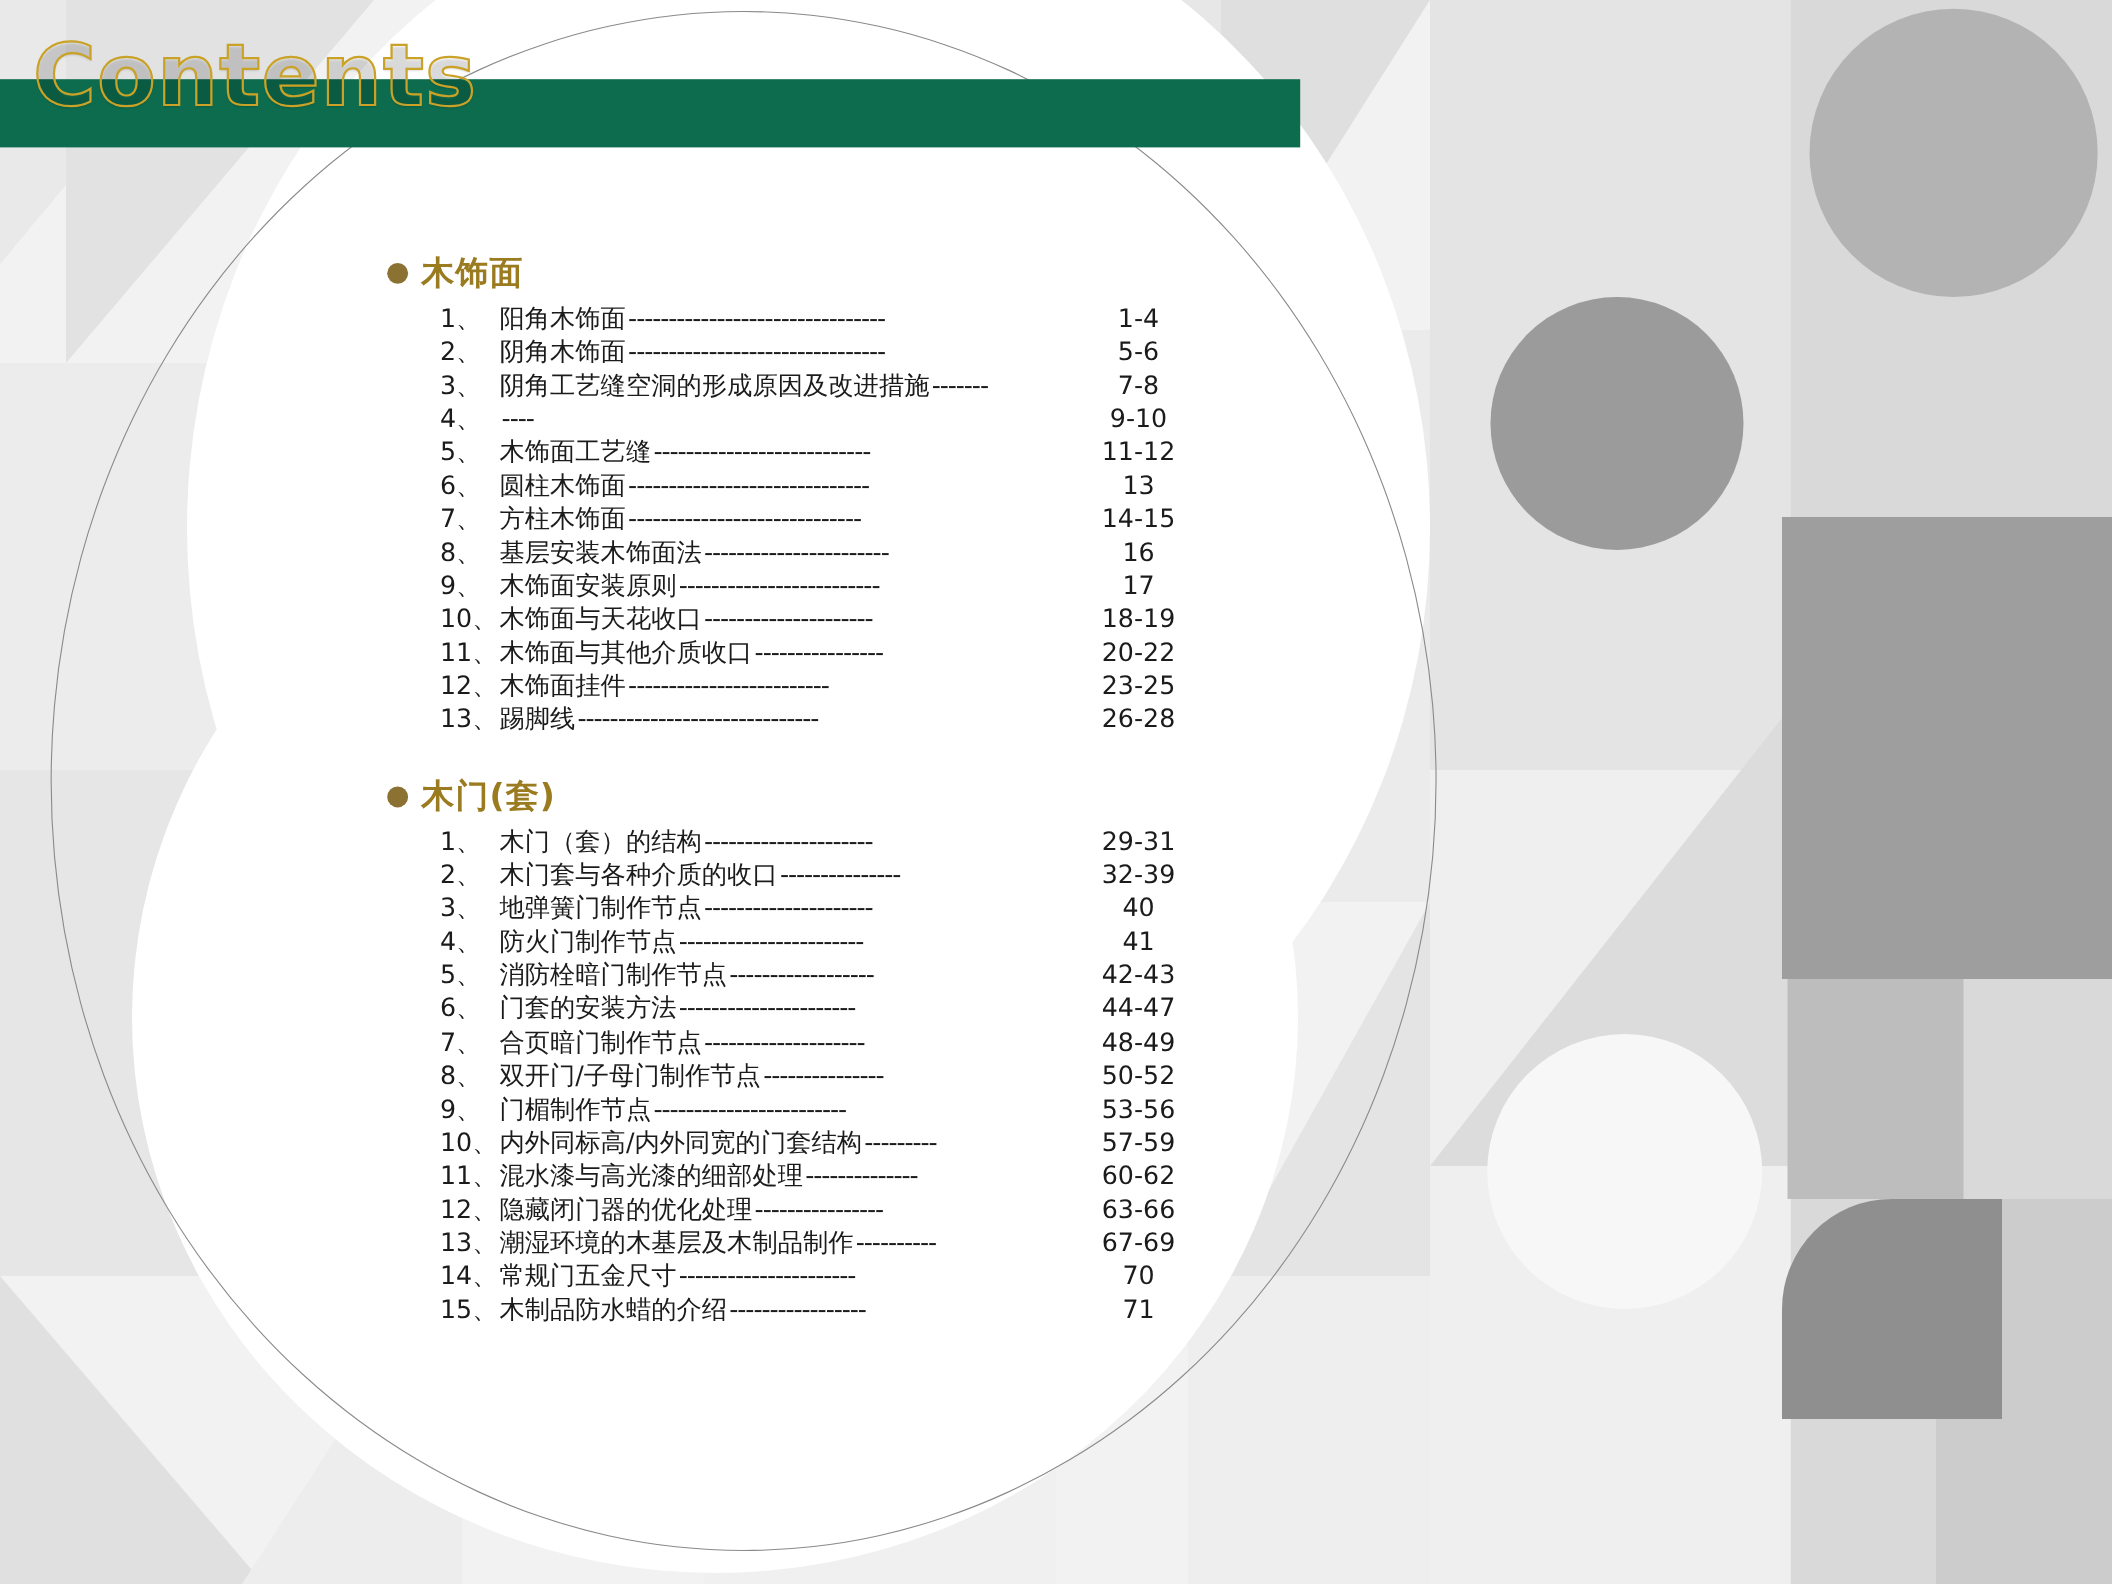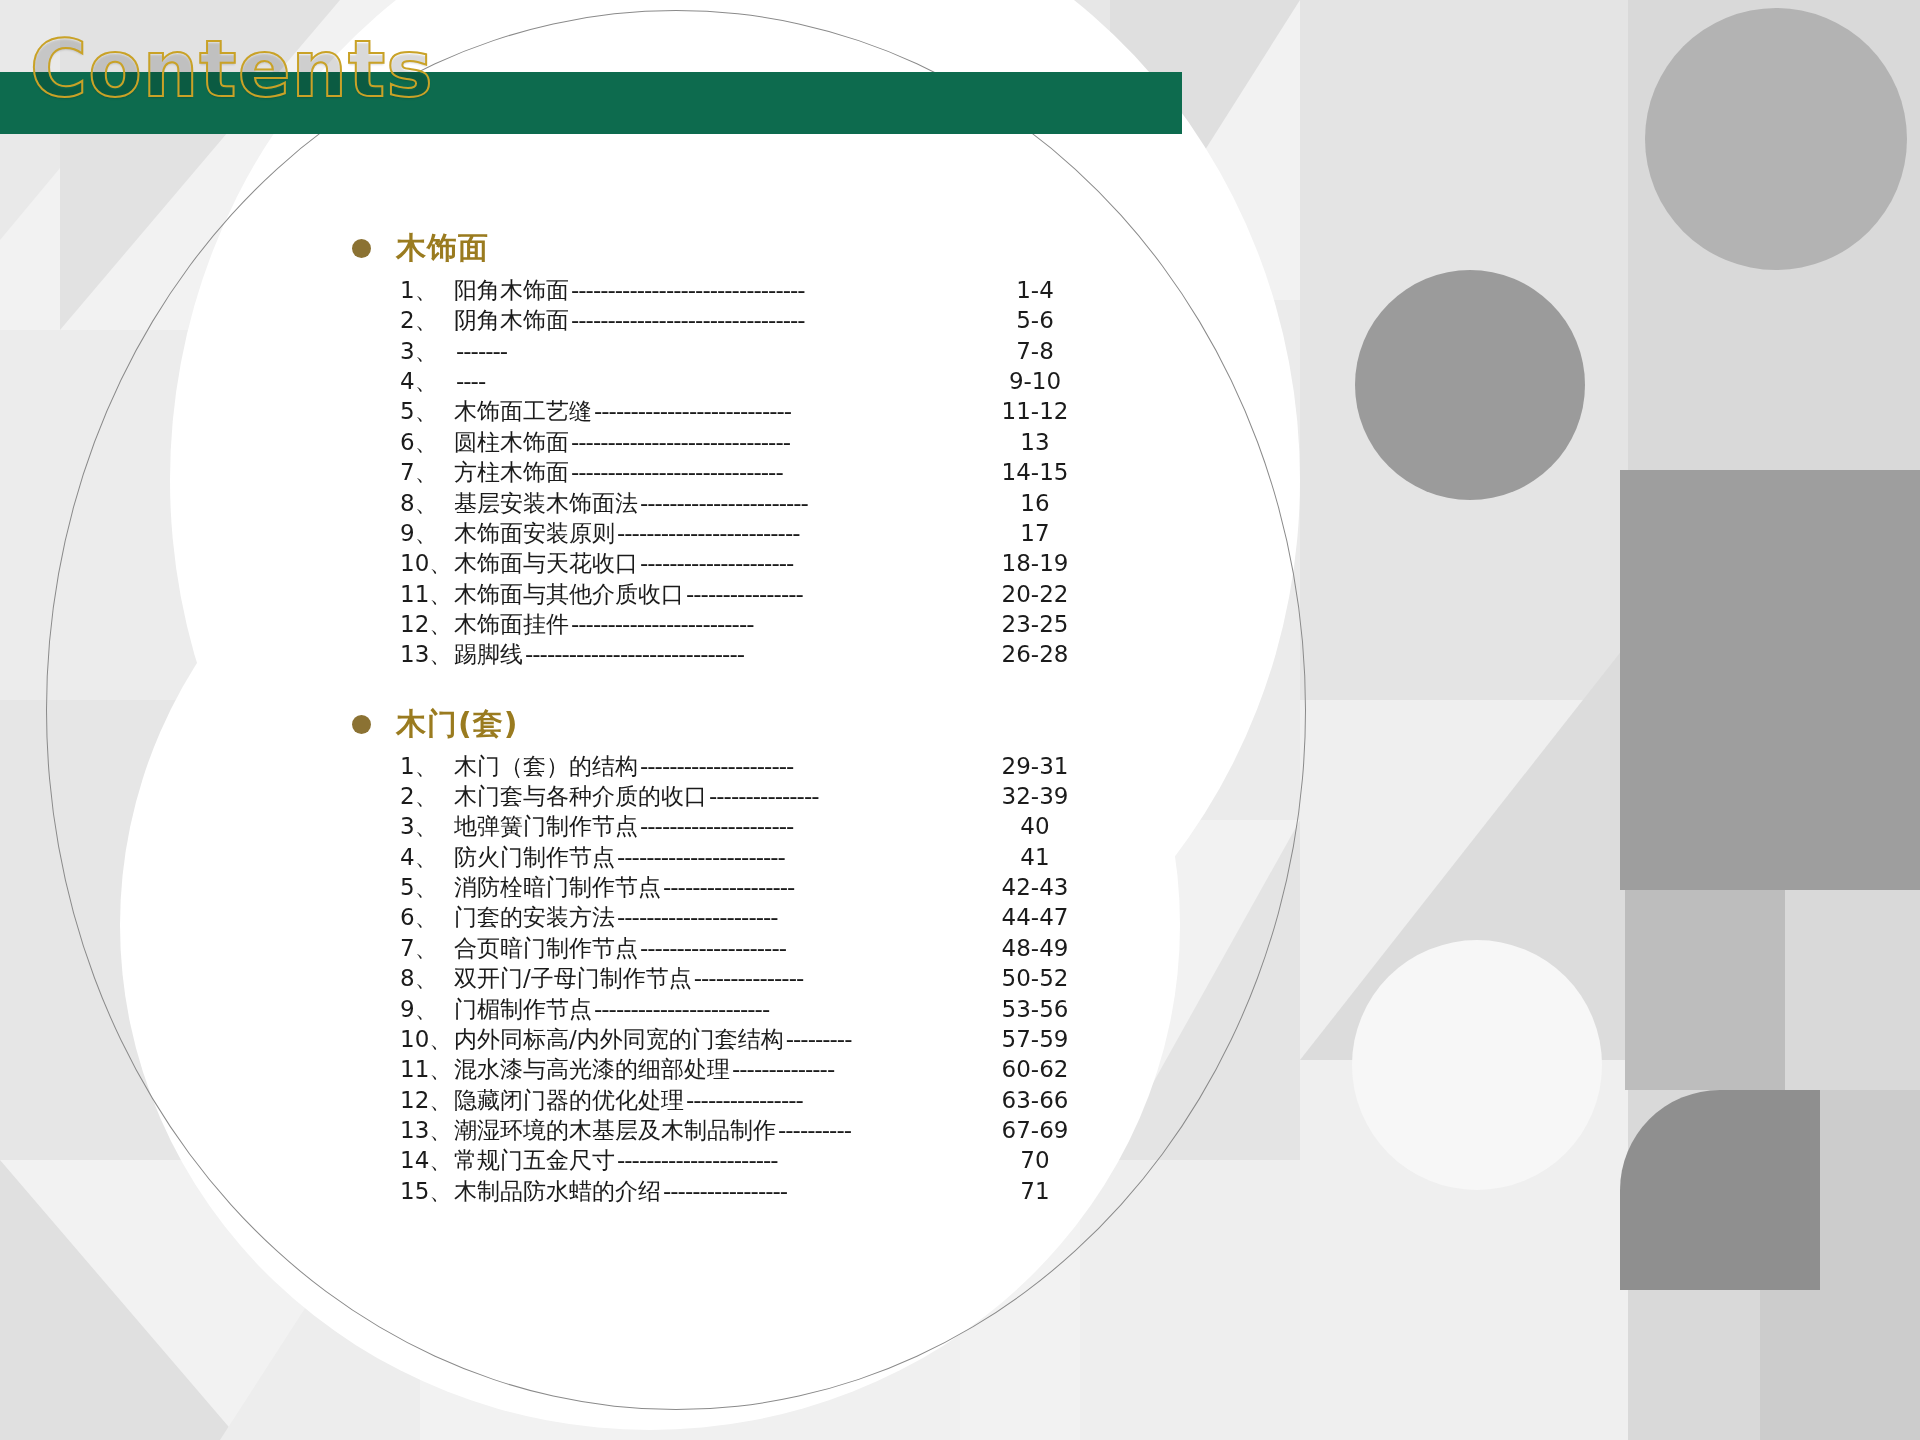--- a/index.html
+++ b/index.html
@@ -241,21 +241,21 @@
     position: absolute;
     left: 352px; top: 218px;
     width: 720px;
   }
   .section {
     margin-bottom: 6px;
   }
   .section-head {
     display: flex;
     align-items: center;
-    gap: 25px;
+    gap: 12px;
     margin: 10px 0 6px 0;
   }
   .bullet {
     width: 19px; height: 19px;
     border-radius: 50%;
     background: #8b7233;
     flex: none;
   }
   .section-title {
     font-family: "DejaVu Sans", sans-serif;
@@ -353,20 +353,21 @@
           <span class="pg">1-4</span>
         </div>
         <div class="entry">
           <span class="num">2、</span>
           <span class="txt">阴角木饰面</span>
           <span class="dash">--------------------------------</span>
           <span class="pg">5-6</span>
         </div>
         <div class="entry">
           <span class="num">3、</span>
+          <span class="txt">阴角工艺缝空洞的形成原因及改进措施</span>
           <span class="dash">-------</span>
           <span class="pg">7-8</span>
         </div>
         <div class="entry">
           <span class="num">4、</span>
           <span class="dash">----</span>
           <span class="pg">9-10</span>
         </div>
         <div class="entry">
           <span class="num">5、</span>

